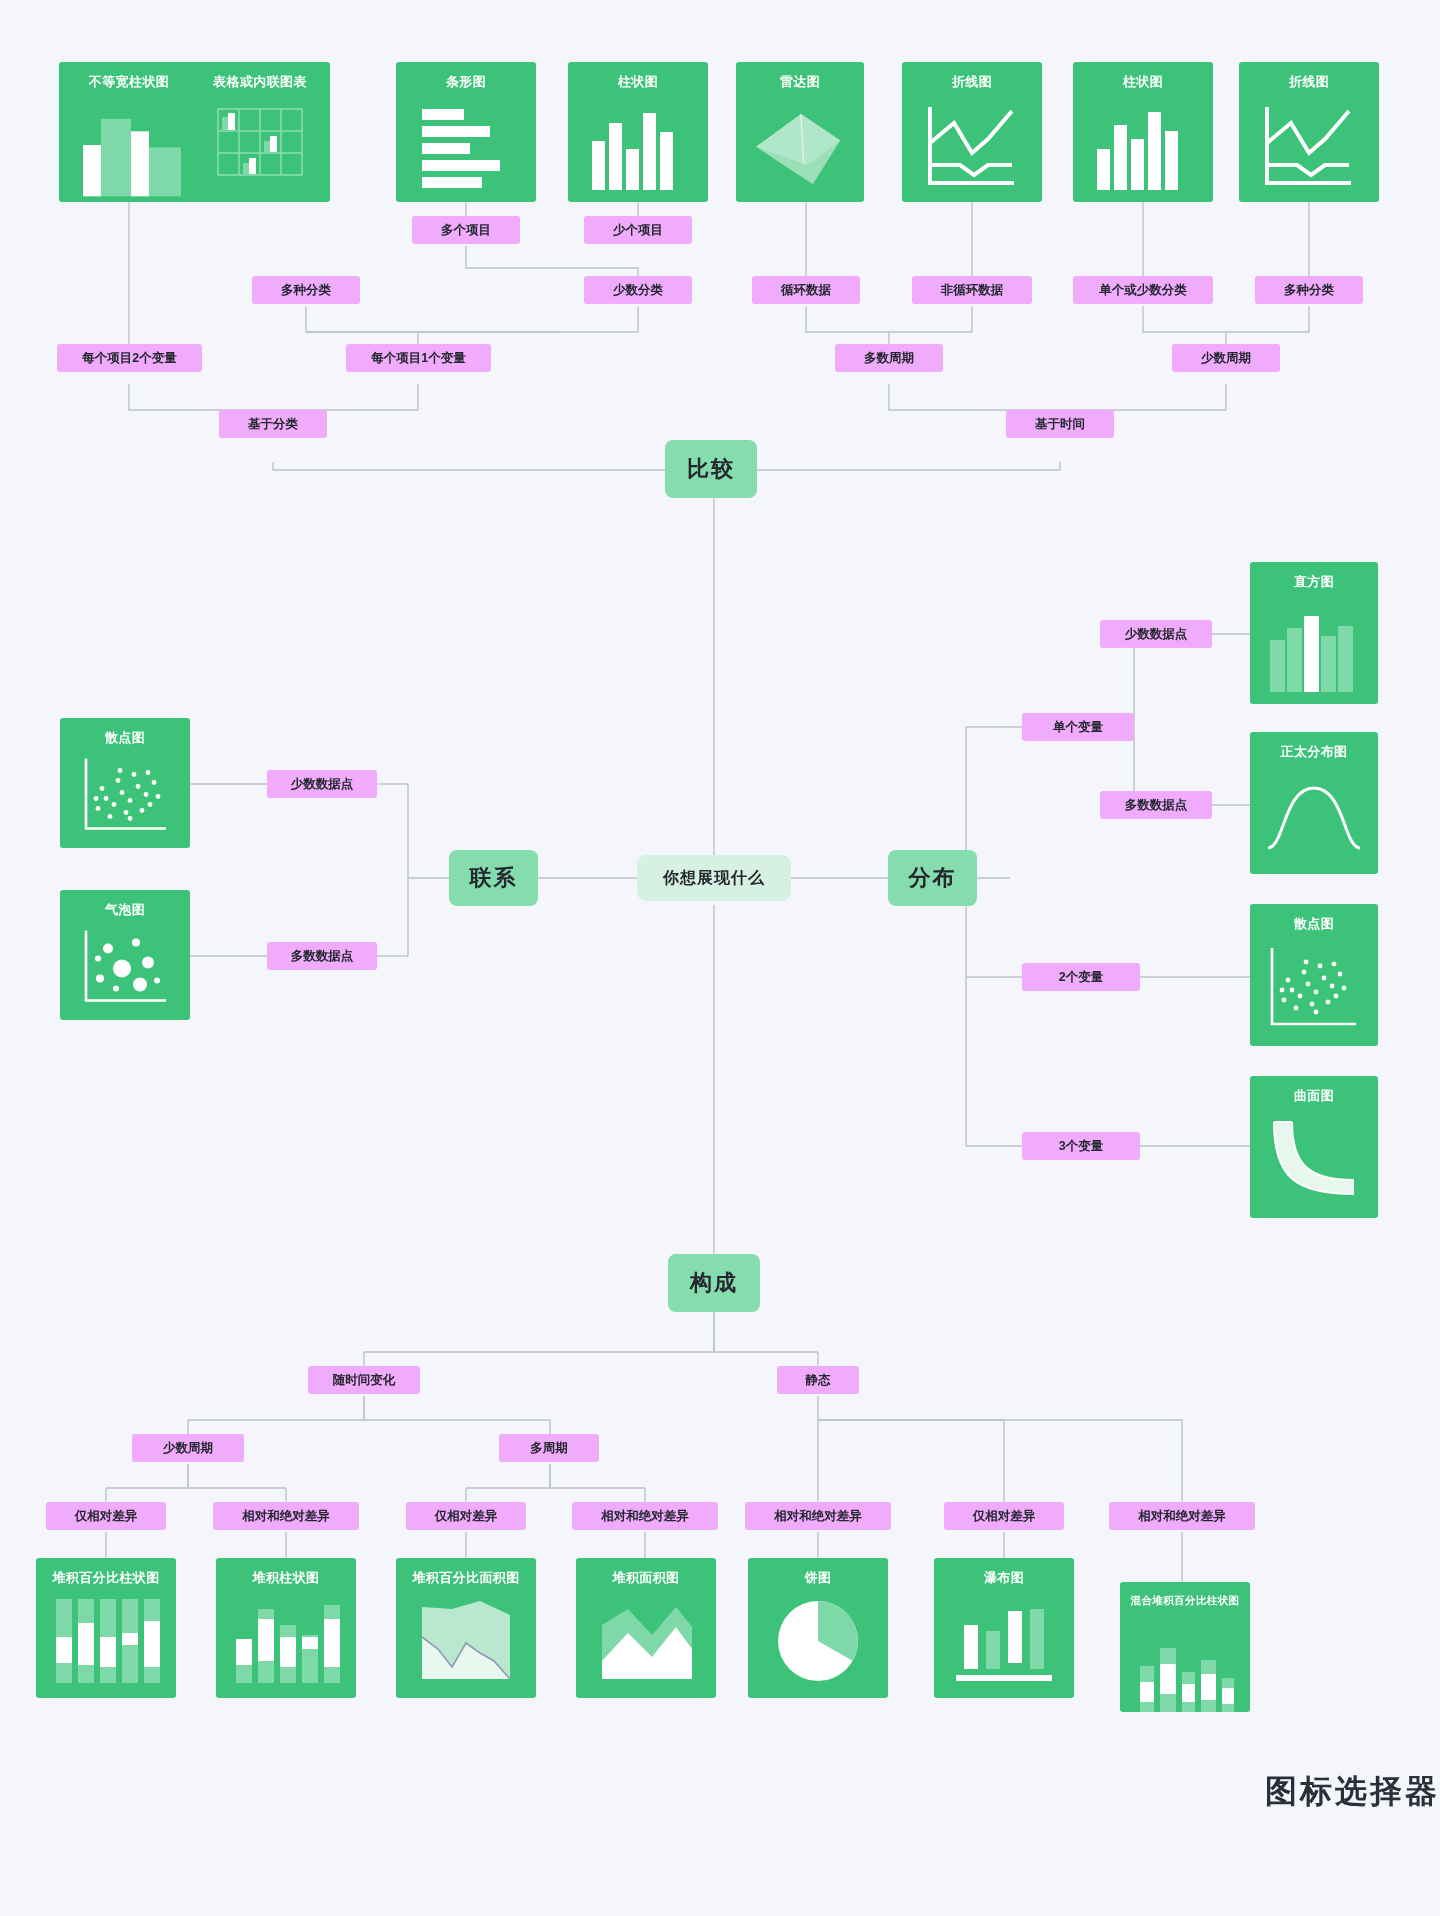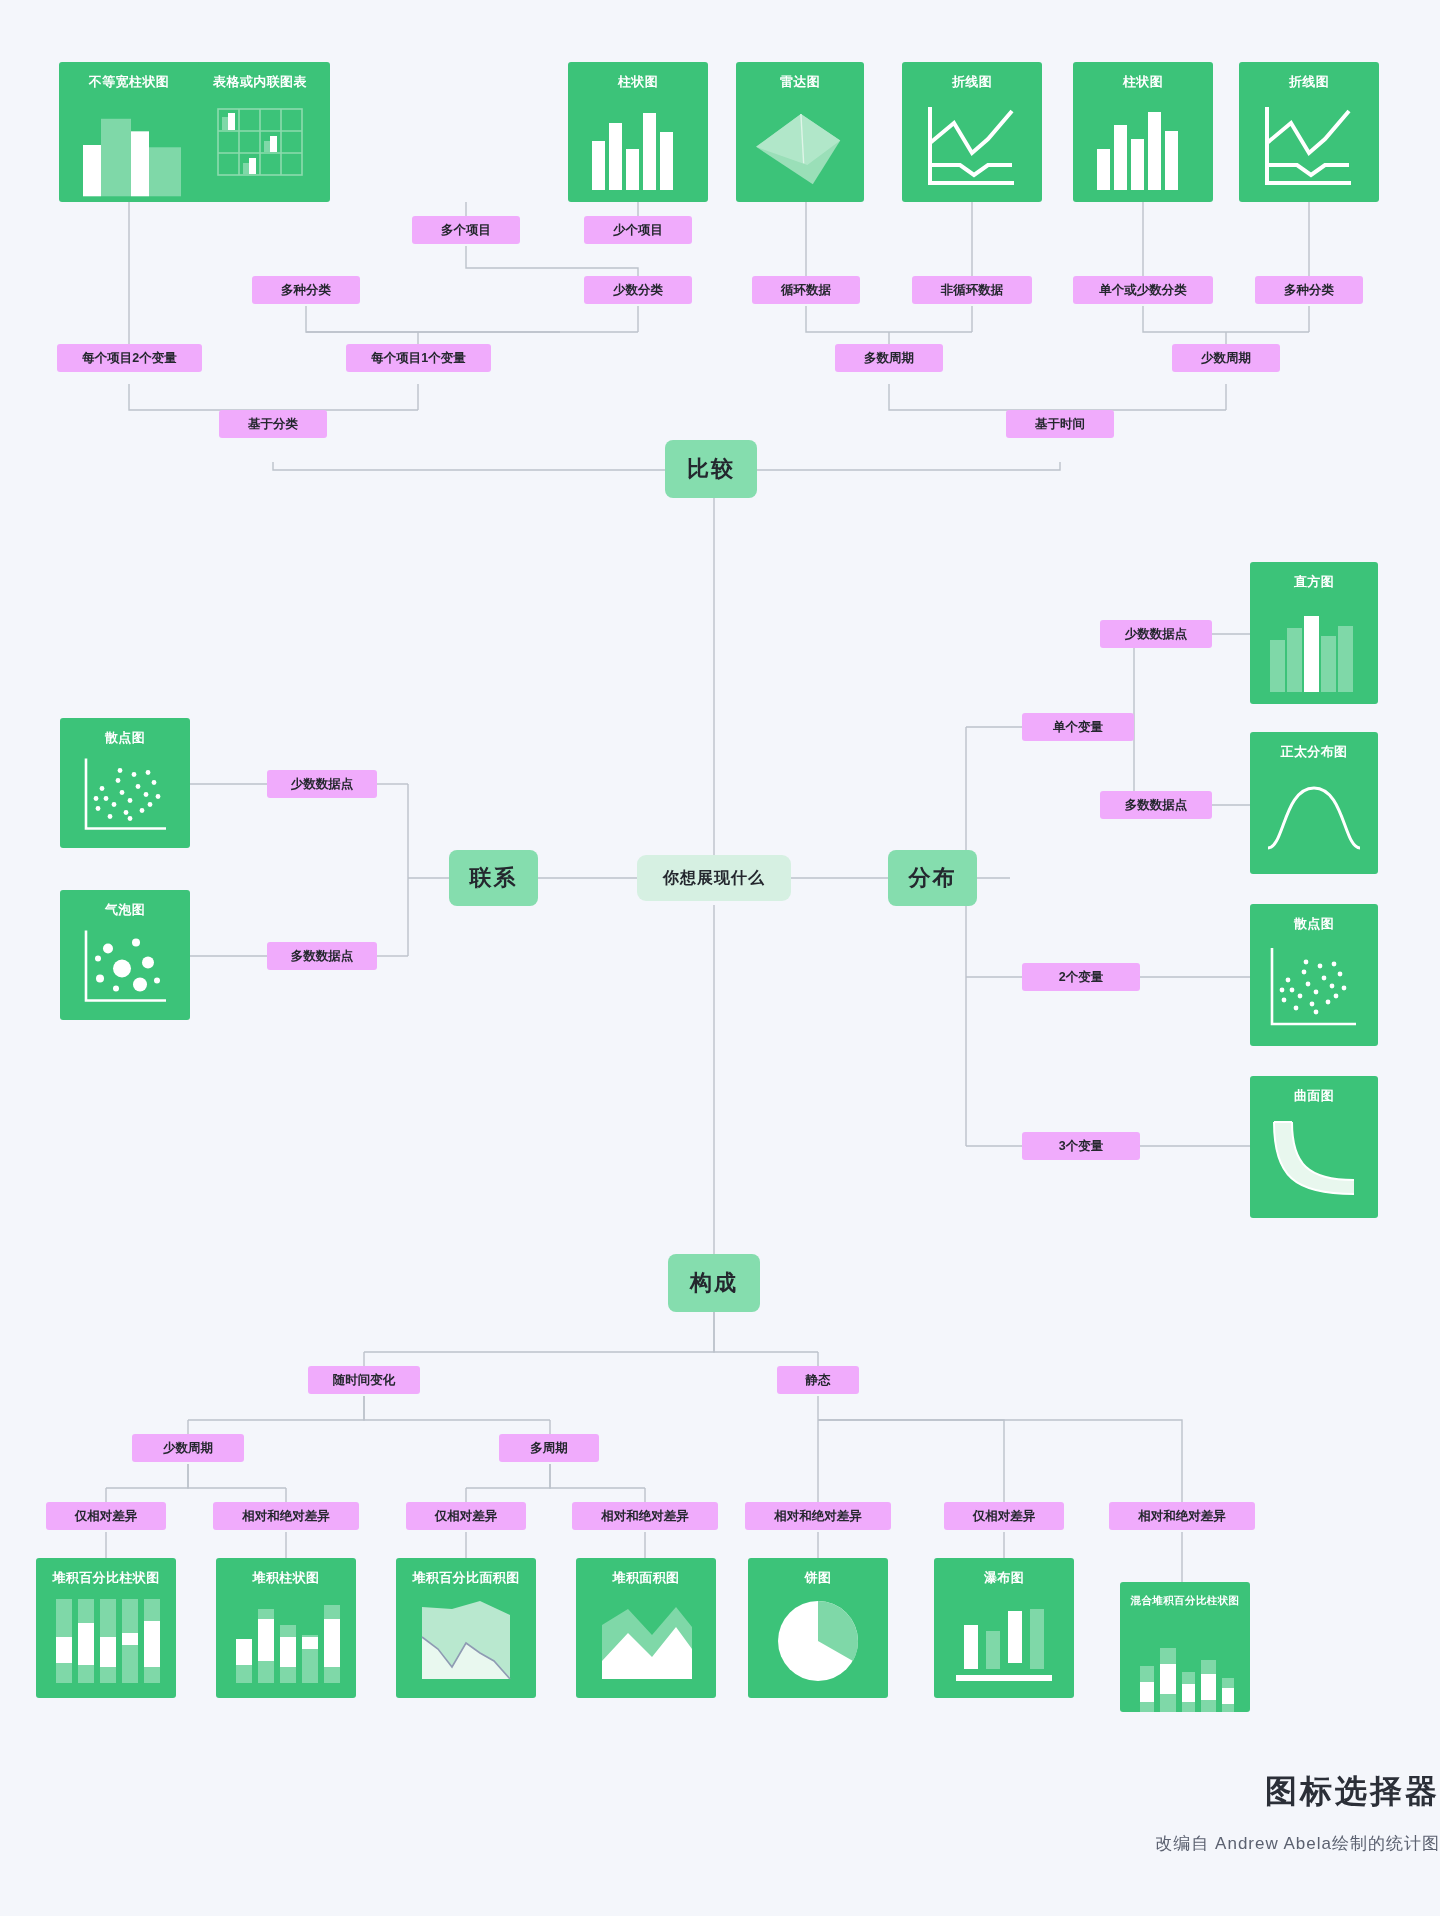--- a/index.html
+++ b/index.html
@@ -245,20 +245,34 @@
     <div class="tile-art">
       <svg viewBox="0 0 140 100" preserveAspectRatio="none">
         <rect x="24" y="50" width="18" height="45" fill="#ffffff"></rect>
         <rect x="42" y="27" width="30" height="68" fill="#7fd8a8"></rect>
         <rect x="72" y="38" width="18" height="57" fill="#ffffff"></rect>
         <rect x="90" y="52" width="32" height="43" fill="#7fd8a8"></rect>
       </svg>
     </div>
   </div>
 
+  <div class="tile" style="left:396px; top:62px; width:140px; height:140px;">
+    <div class="tile-title">条形图</div>
+    <div class="tile-art">
+      <svg viewBox="0 0 140 100">
+        <g fill="#ffffff">
+          <rect x="26" y="14" width="42" height="11"></rect>
+          <rect x="26" y="31" width="68" height="11"></rect>
+          <rect x="26" y="48" width="48" height="11"></rect>
+          <rect x="26" y="65" width="78" height="11"></rect>
+          <rect x="26" y="82" width="60" height="11"></rect>
+        </g>
+      </svg>
+    </div>
+  </div>
 
   <div class="tile" style="left:568px; top:62px; width:140px; height:140px;">
     <div class="tile-title">柱状图</div>
     <div class="tile-art">
       <svg viewBox="0 0 140 100">
         <g fill="#ffffff">
           <rect x="24" y="46" width="13" height="49"></rect>
           <rect x="41" y="28" width="13" height="67"></rect>
           <rect x="58" y="54" width="13" height="41"></rect>
           <rect x="75" y="18" width="13" height="77"></rect>
@@ -593,16 +607,15 @@
           <rect x="81" y="40" width="15" height="26" fill="#ffffff"></rect>
           <rect x="102" y="44" width="12" height="44" fill="#7fd8a8"></rect>
           <rect x="102" y="54" width="12" height="16" fill="#ffffff"></rect>
         </g>
       </svg>
     </div>
   </div>
 
   <div class="footer" style="top:1770px;">
     <div class="footer-title">图标选择器</div>
-    <div class="footer-sub">改编自 Andrew Abela绘制的统计图</div>
   </div>
 
 </div>
 
 </body></html>

